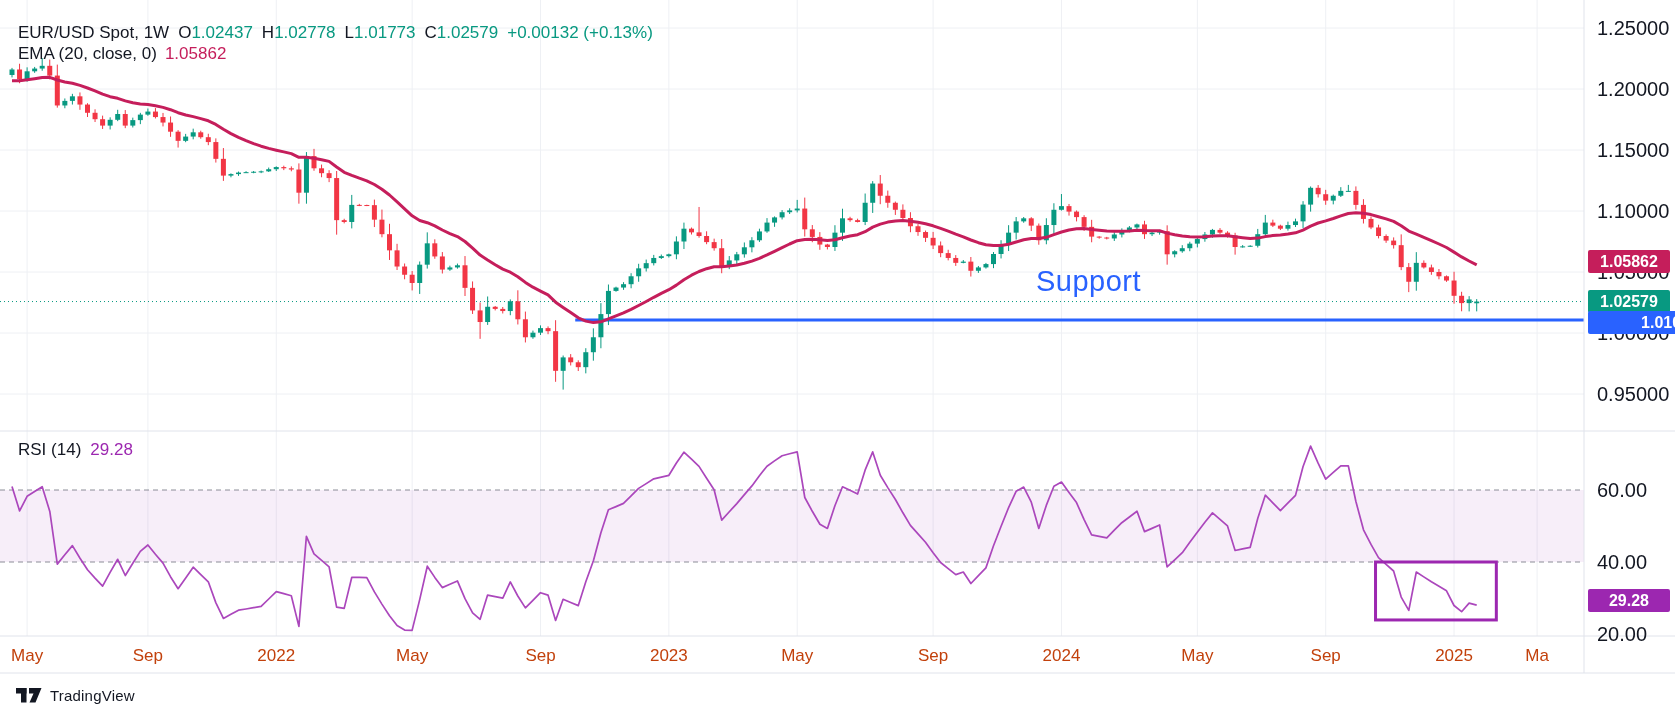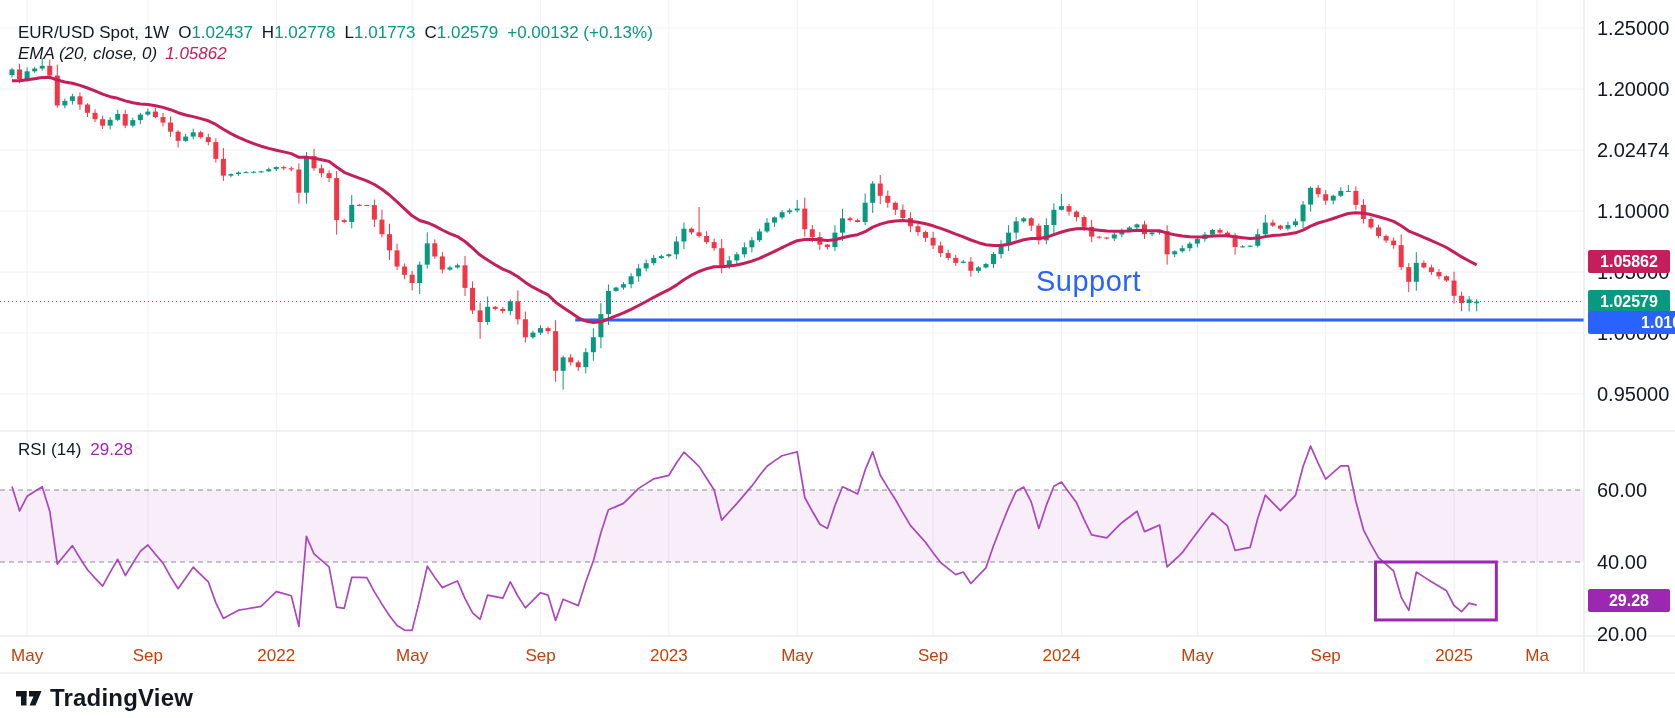--- a/index.html
+++ b/index.html
@@ -3,32 +3,32 @@
 <meta charset="utf-8">
 <style>
   html,body{margin:0;padding:0;background:#fff;}
   body{width:1675px;height:718px;overflow:hidden;position:relative;
        font-family:"Liberation Sans","DejaVu Sans",sans-serif;-webkit-font-smoothing:antialiased;}
   #root{position:absolute;inset:0;background:#fff;border-radius:19px;}
   svg{position:absolute;left:0;top:0;}
   .ov{position:absolute;white-space:nowrap;}
   .legend1{left:18px;top:23px;font-size:17px;color:#131722;}
   .legend1 .pair{margin-left:9px;}
-  .legend2{left:18px;top:44px;font-size:17px;color:#131722;font-style:italic;}
+  .legend2{left:18px;top:44px;font-size:17px;color:#131722;}
   .legend2 .val{margin-left:8px;}
   .rsileg{left:18px;top:440px;font-size:17px;color:#131722;}
   .rsileg .val{margin-left:9px;}
   .support-label{font-size:29px;font-weight:500;letter-spacing:0.5px;}
   .axis-label{position:absolute;left:1597px;font-size:20px;color:#131722;line-height:20px;}
   .badge{position:absolute;left:1588px;width:82px;height:23px;border-radius:2px;
          color:#fff;font-size:16px;font-weight:700;text-align:center;line-height:23px;}
   .tlabel{position:absolute;top:646px;font-size:17px;color:#c2410c;transform:translateX(-50%);}
   .tlabel.bold{font-weight:400;}
   .wm{left:16px;top:684px;display:flex;align-items:center;gap:8px;color:#131722;}
-  .wm .txt{font-size:24px;font-weight:700;letter-spacing:0.2px;text-align:right;}
+  .wm .txt{font-size:15px;font-weight:400;letter-spacing:0.2px;text-align:right;}
 </style>
 </head>
 <body>
 
 <div id="root">
 
   <svg id="cv" width="1675" height="718">
       <g>
         <line x1="27.1" x2="27.1" y1="0" y2="636" stroke="#EEF0F4" stroke-width="1"></line>
         <line x1="147.9" x2="147.9" y1="0" y2="636" stroke="#EEF0F4" stroke-width="1"></line>
@@ -469,21 +469,21 @@
 
   <div class="ov rsileg">
     <span>RSI (14)</span><span class="val" id="rsi-val" style="color: rgb(156, 39, 176);">29.28</span>
   </div>
 
   <div class="ov support-label" id="support-label" style="left: 1036px; top: 265px; color: rgb(41, 98, 255);">Support</div>
 
   <div id="price-axis">
       <div class="axis-label" style="top: 18px;">1.25000</div>
       <div class="axis-label" style="top: 79px;">1.20000</div>
-      <div class="axis-label" style="top: 140px;">2.02474</div>
+      <div class="axis-label" style="top: 140px;">1.15000</div>
       <div class="axis-label" style="top: 201px;">1.10000</div>
       <div class="axis-label" style="top: 262px;">1.05000</div>
       <div class="axis-label" style="top: 323px;">1.00000</div>
       <div class="axis-label" style="top: 384px;">0.95000</div>
       <div class="axis-label" style="top: 480px;">60.00</div>
       <div class="axis-label" style="top: 552px;">40.00</div>
       <div class="axis-label" style="top: 624px;">20.00</div>
       <div class="badge" style="top: 249.984px; background: rgb(197, 30, 91);">1.05862</div>
       <div class="badge" style="top: 290.036px; background: rgb(8, 153, 129);">1.02579</div>
       <div class="badge" style="top: 310.58px; background: rgb(41, 98, 255); padding-left: 41px;">1.01059</div>

